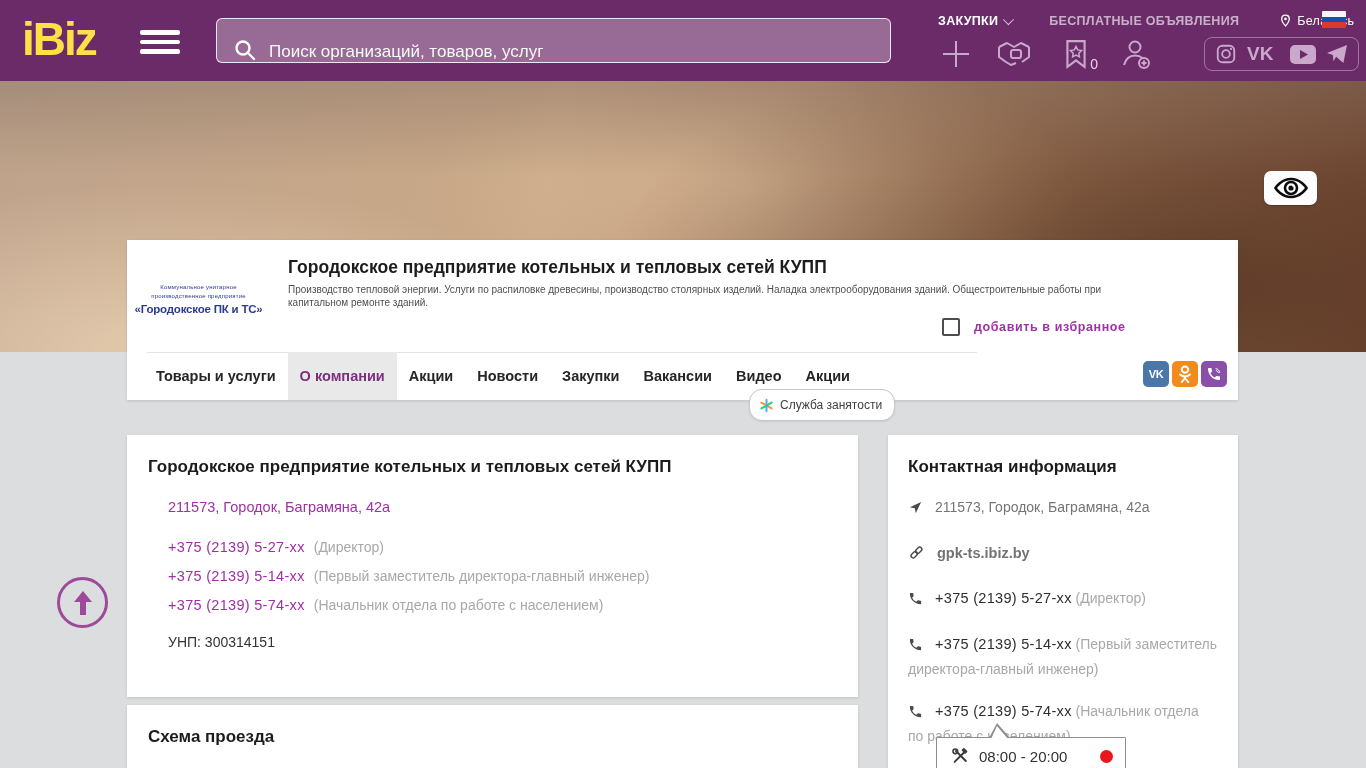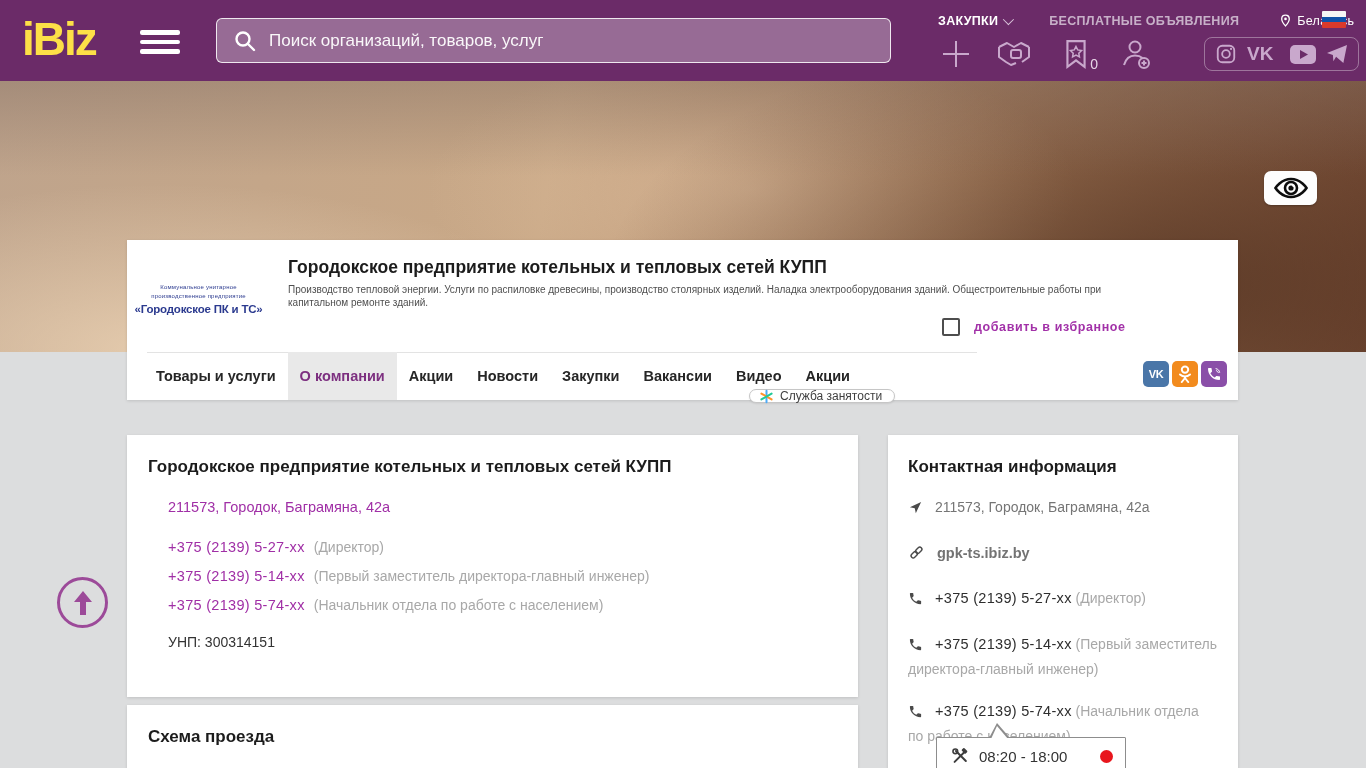--- a/index.html
+++ b/index.html
@@ -5,21 +5,21 @@
   * { margin:0; padding:0; box-sizing:border-box; }
   html,body { width:1366px; height:768px; overflow:hidden; }
   body { font-family:"Liberation Sans", sans-serif; background:#dcddde; position:relative; }
   a { text-decoration:none; cursor:pointer; }
 
   
   .header { position:absolute; left:0; top:0; width:1366px; height:81px; background:#6b2b68; z-index:30; }
   .logo { position:absolute; left:22px; top:12px; font-size:46px; font-weight:800; color:#fde047; letter-spacing:-2px; cursor:pointer; }
   .burger { position:absolute; left:140px; top:30px; width:40px; height:24px; cursor:pointer; }
   .burger span { display:block; height:4.5px; background:#fff; border-radius:2px; margin-bottom:5px; }
-  .search { position:absolute; left:216px; top:18px; width:675px; height:45px; background:rgba(255,255,255,.30); border:1px solid rgba(255,255,255,.85); border-radius:6px; display:flex; align-items:center; padding-left:16px; }
+  .search { position:absolute; left:216px; top:18px; width:675px; height:45px; background:rgba(255,255,255,.30); border:1px solid rgba(255,255,255,.85); border-radius:6px; display:flex; align-items:flex-end; padding-left:16px; }
   .search svg { flex:0 0 auto; }
   .search input { flex:1; background:transparent; border:none; outline:none; color:#fff; font-size:17px; margin-left:12px; font-family:"Liberation Sans",sans-serif; }
   .search input::placeholder { color:#fff; opacity:.95; }
 
   .toprow { position:absolute; top:13px; left:938px; display:flex; align-items:center; font-size:12.5px; letter-spacing:.3px; }
   .toprow .zak { color:#fff; display:flex; align-items:center; gap:5px; cursor:pointer; font-weight:bold; }
   .chev { width:8px; height:8px; border-right:1.6px solid #d9c3da; border-bottom:1.6px solid #d9c3da; transform:rotate(45deg) translateY(-2px); display:inline-block; }
   .toprow .ads { color:#c7b0c8; margin-left:38px; cursor:pointer; font-weight:bold; }
   .toprow .loc { color:#fff; margin-left:40px; display:flex; align-items:center; gap:5px; cursor:pointer; }
   .flag { position:absolute; left:1322px; top:11px; width:24px; height:17px; cursor:pointer; border-radius:1px; overflow:hidden; }
@@ -58,21 +58,21 @@
   .tabs-divider { position:absolute; left:20px; top:112px; width:830px; height:0; border-top:1px solid #e3e3e3; }
   .tabs { position:absolute; left:17px; top:112px; height:48px; display:flex; align-items:stretch; }
   .tab { display:flex; align-items:center; padding:0 12px; font-size:14.5px; font-weight:bold; color:#262626; white-space:nowrap; cursor:pointer; }
   .tab.active { background:#e9e9e9; color:#7d3080; }
   .tab-socials { position:absolute; left:1016px; top:121px; display:flex; gap:3px; }
   .tsoc { width:26px; height:26px; border-radius:5px; display:flex; align-items:center; justify-content:center; cursor:pointer; }
   .tsoc.vk { background:#4a76a8; color:#fff; font-size:11px; font-weight:bold; letter-spacing:-0.5px; }
   .tsoc.ok { background:#f28b1e; }
   .tsoc.viber { background:#8a4fa8; }
 
-  .vacancy-pill { position:absolute; left:749px; top:389px; height:14px; background:#fff; border:1px solid #c6c6c6; border-radius:13px; display:flex; align-items:center; gap:6px; padding:0 12px 0 9px; font-size:12px; color:#3f3f3f; z-index:25; box-shadow:0 1px 2px rgba(0,0,0,.08); cursor:pointer; }
+  .vacancy-pill { position:absolute; left:749px; top:389px; height:32px; background:#fff; border:1px solid #c6c6c6; border-radius:13px; display:flex; align-items:center; gap:6px; padding:0 12px 0 9px; font-size:12px; color:#3f3f3f; z-index:25; box-shadow:0 1px 2px rgba(0,0,0,.08); cursor:pointer; }
 
   
   .about-card { left:127px; top:435px; width:731px; height:262px; padding:22px 21px; }
   .about-title { font-size:17px; font-weight:bold; color:#1c1c1c; }
   .about-rows { margin-top:22px; margin-left:20px; }
   .row-addr { display:block; color:#a02fa6; font-size:14.5px; margin-bottom:24px; }
   .phone-row { font-size:14.5px; margin-bottom:13px; }
   .phone-row a { color:#a02fa6; letter-spacing:.3px; }
   .phone-row .note { color:#a8a8a8; font-size:14px; margin-left:5px; }
   .unp { margin-top:21px; font-size:14px; color:#333; }
@@ -364,19 +364,19 @@
   <span class="beak2"></span>
   <div class="line1">
     <svg width="18" height="18" viewBox="0 0 20 20">
       <g stroke="#3d3d3d" stroke-width="2.2" stroke-linecap="round">
         <line x1="4" y1="16.5" x2="15" y2="5.5"></line>
         <line x1="5.5" y1="4.5" x2="16.5" y2="15.5"></line>
       </g>
       <rect x="12.2" y="2.2" width="6" height="4" rx="1" transform="rotate(45 15 4)" fill="#3d3d3d"></rect>
       <circle cx="4.8" cy="4.8" r="2.6" fill="none" stroke="#3d3d3d" stroke-width="1.8"></circle>
     </svg>
-    <span class="time">08:20 - 18:00</span>
+    <span class="time">08:00 - 20:00</span>
     <span class="reddot"></span>
   </div>
   <div class="line2">
     
   </div>
 </div>
 
 </body></html>

